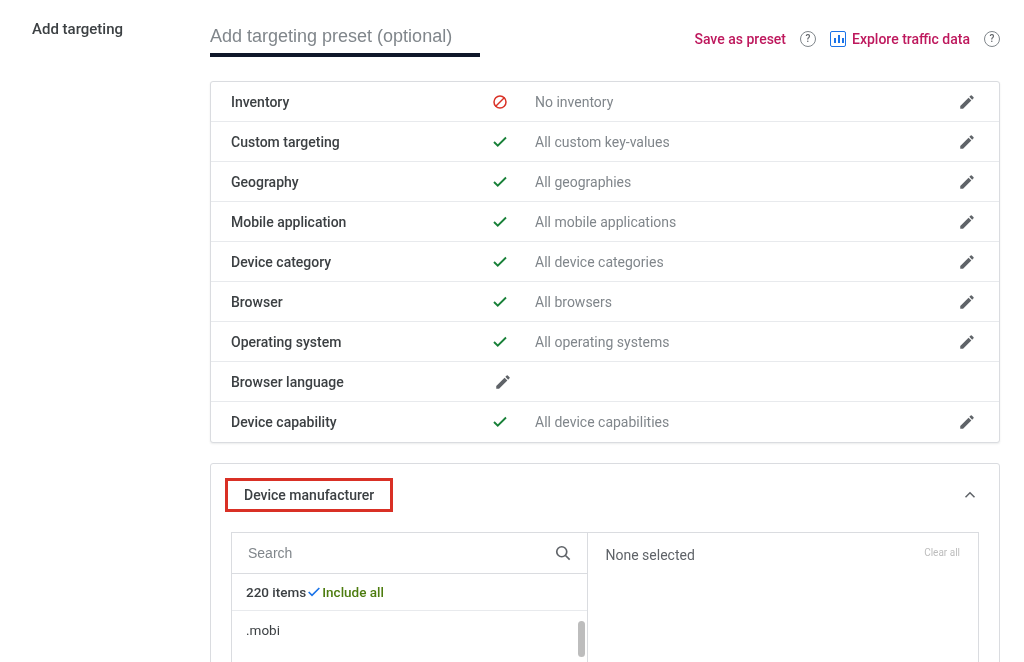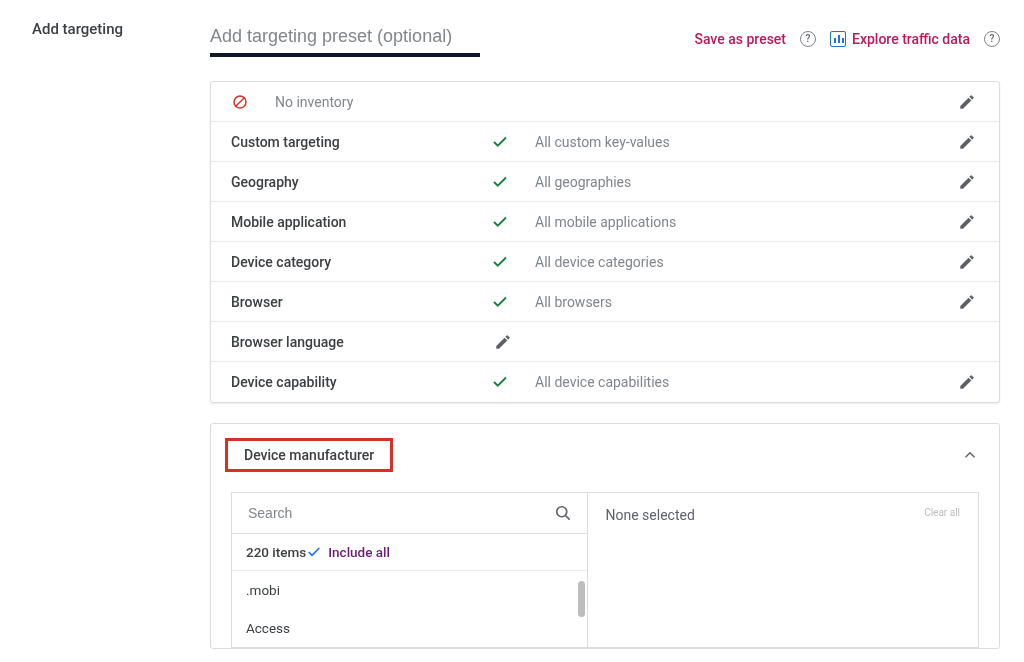--- a/index.html
+++ b/index.html
@@ -189,26 +189,25 @@
     align-items: center;
     padding: 10px 14px 10px 14px;
     border-bottom: 1px solid #e8eaed;
   }
   .count {
     font-weight: 500;
     color: #3c4043;
     font-size: 13.5px;
   }
   .include-all {
-    color: #701a75;
+    color: #4d7c0f;
     font-weight: 500;
     font-size: 13.5px;
     display: inline-flex;
     align-items: center;
-    gap: 6px;
     cursor: pointer;
   }
   .list-item {
     padding: 11px 14px;
     font-size: 13.5px;
     color: #3c4043;
     cursor: pointer;
   }
   .scrollbar-fake {
     position: absolute;
@@ -245,20 +244,21 @@
       <span class="help-icon">?</span>
       <span class="link-blue">
         <span class="chart-icon"></span>
         <span>Explore traffic data</span>
       </span>
       <span class="help-icon">?</span>
     </div>
 
     <div class="card" id="targeting-card">
         <div class="row">
+          <div class="row-label">Inventory</div>
           <div class="row-status">
             <span class="status-icon icon-no">
               <svg width="18" height="18" viewBox="0 0 24 24">
                 <circle cx="12" cy="12" r="8" fill="none" stroke="#d93025" stroke-width="2"></circle>
                 <line x1="6" y1="18" x2="18" y2="6" stroke="#d93025" stroke-width="2"></line>
               </svg>
             </span>
             <span>No inventory</span>
           </div>
           <span class="edit-btn">
@@ -333,20 +333,36 @@
         </div>
         <div class="row">
           <div class="row-label">Browser</div>
           <div class="row-status">
             <span class="status-icon icon-check">
               <svg width="18" height="18" viewBox="0 0 24 24">
                 <path fill="none" stroke="#188038" stroke-width="2.5" d="M4 12l5 5L20 6"></path>
               </svg>
             </span>
             <span>All browsers</span>
+          </div>
+          <span class="edit-btn">
+            <svg width="18" height="18" viewBox="0 0 24 24">
+              <path fill="#5f6368" d="M3 17.25V21h3.75L17.81 9.94l-3.75-3.75L3 17.25zM20.71 7.04a1 1 0 0 0 0-1.41l-2.34-2.34a1 1 0 0 0-1.41 0l-1.83 1.83 3.75 3.75 1.83-1.83z"></path>
+            </svg>
+          </span>
+        </div>
+        <div class="row">
+          <div class="row-label">Operating system</div>
+          <div class="row-status">
+            <span class="status-icon icon-check">
+              <svg width="18" height="18" viewBox="0 0 24 24">
+                <path fill="none" stroke="#188038" stroke-width="2.5" d="M4 12l5 5L20 6"></path>
+              </svg>
+            </span>
+            <span>All operating systems</span>
           </div>
           <span class="edit-btn">
             <svg width="18" height="18" viewBox="0 0 24 24">
               <path fill="#5f6368" d="M3 17.25V21h3.75L17.81 9.94l-3.75-3.75L3 17.25zM20.71 7.04a1 1 0 0 0 0-1.41l-2.34-2.34a1 1 0 0 0-1.41 0l-1.83 1.83 3.75 3.75 1.83-1.83z"></path>
             </svg>
           </span>
         </div>
         <div class="row">
           <div class="row-label">Browser language</div>
           <span class="edit-btn">

